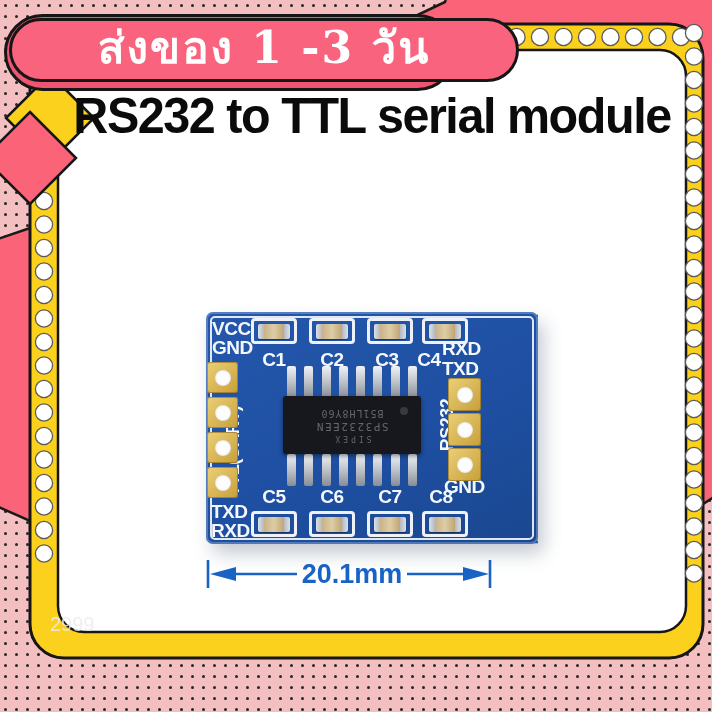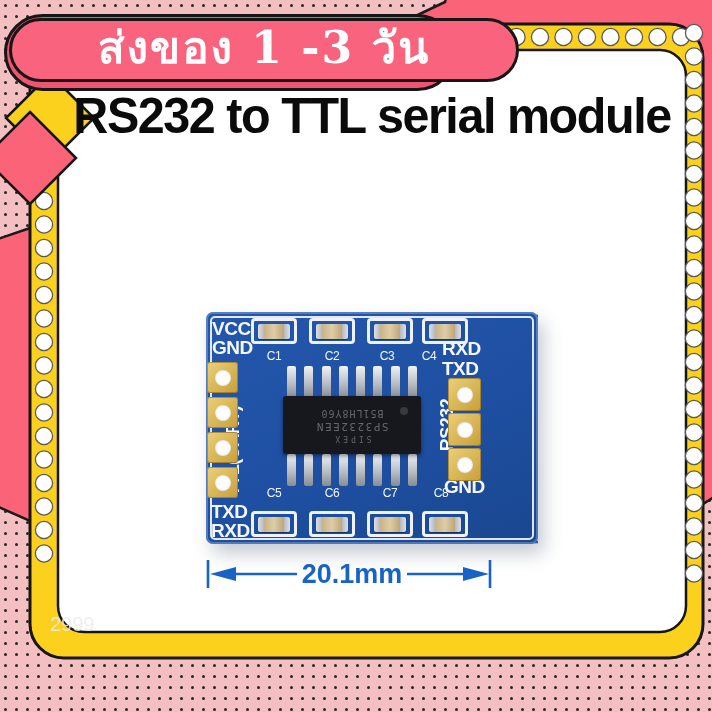--- a/index.html
+++ b/index.html
@@ -27,22 +27,22 @@
   .silk{position:absolute;inset:4px;border:2.5px solid rgba(240,244,250,.92);border-radius:5px;}
   .plbl{position:absolute;color:#f4f7fc;font-weight:bold;font-size:18px;line-height:1;
        letter-spacing:-.5px;white-space:nowrap;}
   .rot{transform:rotate(-90deg);text-align:center;}
   .capbox{position:absolute;width:46px;height:26px;border:3px solid #eef2f8;border-radius:4px;
        box-sizing:border-box;display:flex;align-items:center;justify-content:center;}
   .cap{width:32px;height:15px;border-radius:2px;
        background:linear-gradient(90deg,#dde1e6 0px,#b4b9c0 6px,#c9b288 6px,#ddcda6 50%,
                   #c0a676 calc(100% - 6px),#b4b9c0 calc(100% - 6px),#dde1e6 100%);
        box-shadow:0 1px 1px rgba(0,0,0,.35);}
-  .caplbl{position:absolute;width:46px;text-align:center;color:#f4f7fc;font-weight:normal;
-       font-size:12px;letter-spacing:-.5px;}
+  .caplbl{position:absolute;width:46px;text-align:center;color:#f4f7fc;font-weight:bold;
+       font-size:19px;letter-spacing:-.5px;}
   .pad{position:absolute;background:linear-gradient(135deg,#ecd078,#c79f39);border-radius:3px;
        box-shadow:inset 0 0 0 1px rgba(120,90,20,.5);}
   .pad::after{content:"";position:absolute;left:50%;top:50%;width:16px;height:16px;margin:-8px 0 0 -8px;
        border-radius:50%;background:#fdfdfd;box-shadow:inset 0 0 2px rgba(0,0,0,.25);}
   .ic{position:absolute;left:77px;top:54px;width:138px;height:120px;}
   .pins{position:absolute;left:4px;right:4px;height:32px;display:flex;justify-content:space-between;z-index:1;}
   .pins.top{top:0;}
   .pins.bottom{top:88px;}
   .pin{width:9px;height:32px;border-radius:2px;
        background:linear-gradient(180deg,#f0f2f5,#b9bdc4 55%,#878c95);}

